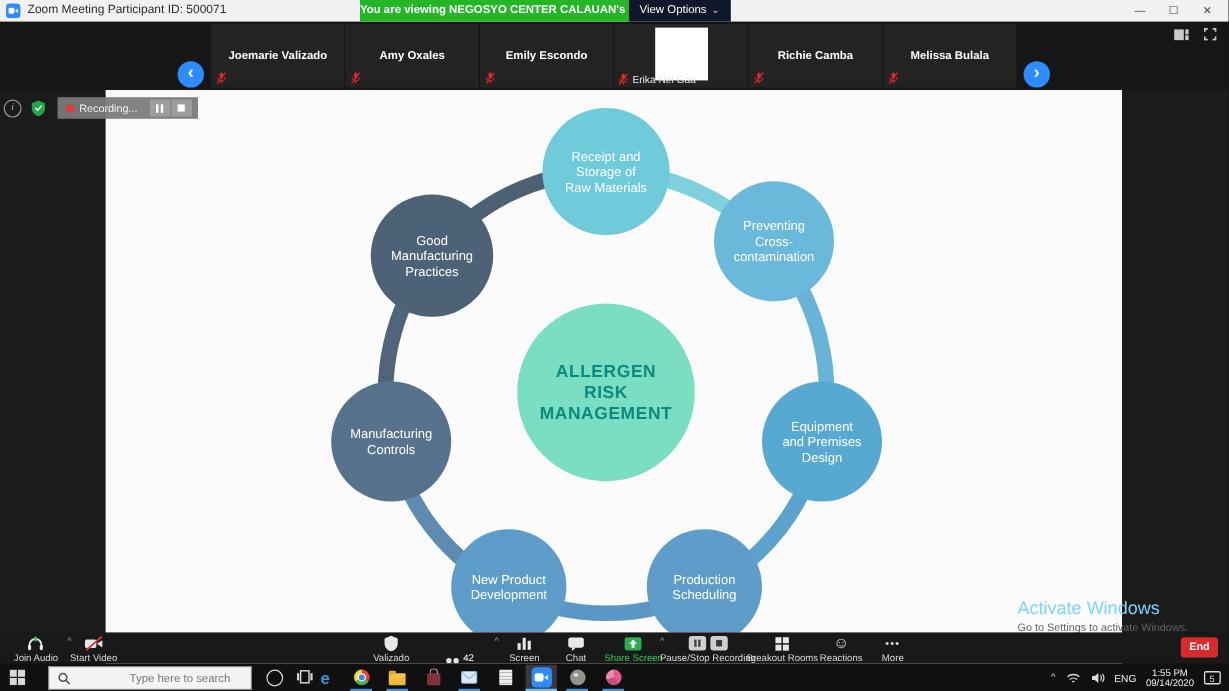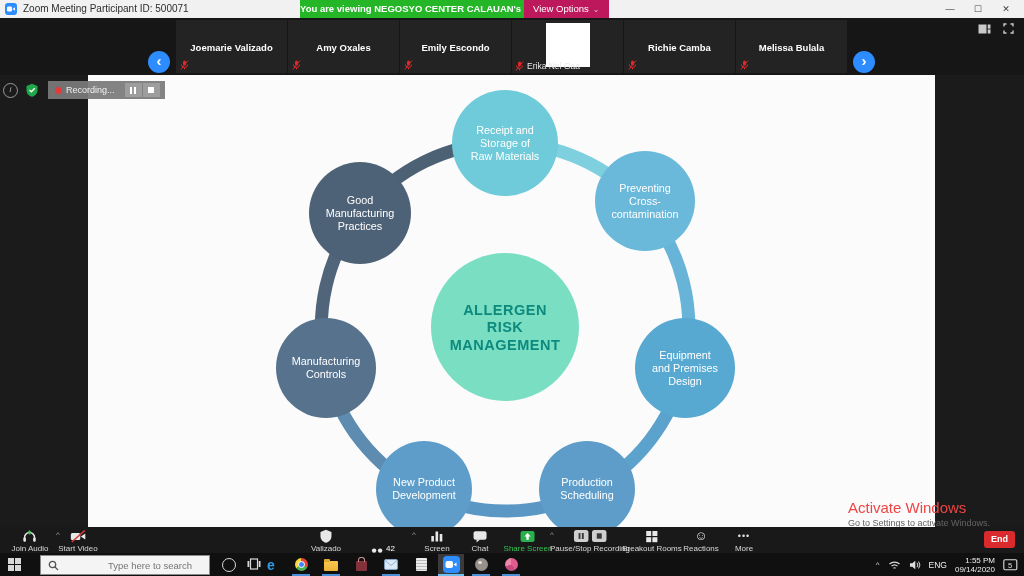--- a/index.html
+++ b/index.html
@@ -3,21 +3,21 @@
 <meta charset="utf-8">
 <style>
   html,body{margin:0;padding:0;background:#000;}
   #app{position:relative;width:1024px;height:576px;background:#1b1b1b;font-family:"Liberation Sans",sans-serif;overflow:hidden;}
 
   
   .titlebar{position:absolute;left:0;top:0;width:1024px;height:18px;background:#f1f1f1;z-index:30;}
   .zoom-logo{position:absolute;left:5px;top:3px;width:12px;height:12px;border-radius:3px;background:#2d8cff;display:flex;align-items:center;justify-content:center;}
   .app-title{position:absolute;left:23px;top:3px;font-size:10px;color:#2d2d2d;white-space:nowrap;}
   .banner{position:absolute;left:300px;top:0;width:224px;height:18px;background:#24b626;color:#fff;font-size:9.5px;font-weight:bold;line-height:18px;text-align:center;white-space:nowrap;overflow:hidden;}
-  .view-options{position:absolute;left:524px;top:0;height:18px;background:#be185d;color:#fff;font-size:9.5px;line-height:18px;padding:0 9px;white-space:nowrap;}
+  .view-options{position:absolute;left:524px;top:0;height:18px;background:#0f172a;color:#fff;font-size:9.5px;line-height:18px;padding:0 9px;white-space:nowrap;}
   .view-options .dd{font-size:8px;margin-left:4px;color:#ccc;}
   .win-controls{position:absolute;right:4px;top:0;height:18px;display:flex;}
   .win-btn{width:28px;text-align:center;font-size:9px;line-height:18px;color:#444;}
 
   
   .strip{position:absolute;left:0;top:18px;width:1024px;height:57px;background:#161616;z-index:20;}
   .tiles{position:absolute;left:176px;top:2px;height:53px;display:flex;gap:1px;}
   .tile{width:111px;height:53px;background:#232323;position:relative;}
   .tile-name{position:absolute;width:100%;top:50%;transform:translateY(-50%);text-align:center;color:#fff;font-size:9.5px;font-weight:bold;}
   .tile-mic{position:absolute;left:4px;bottom:3px;line-height:0;}
@@ -36,21 +36,21 @@
   .info-icon{width:13px;height:13px;border:1px solid #9a9a9a;border-radius:50%;color:#b5b5b5;font-size:8px;font-style:italic;text-align:center;line-height:12px;margin-right:7px;}
   .shield-wrap{margin-right:9px;line-height:0;}
   .rec-pill{display:flex;align-items:center;background:rgba(122,122,122,0.93);height:18px;padding:0 5px 0 7px;}
   .rec-dot{width:7px;height:7px;border-radius:50%;background:#e23b3b;margin-right:4px;}
   .rec-label{color:#f2f2f2;font-size:9px;margin-right:10px;}
   .rec-btn{width:17px;height:14px;background:#9d9d9d;display:flex;align-items:center;justify-content:center;gap:1.5px;}
   .rec-btn + .rec-btn{margin-left:1px;}
   .pause-bar{width:2px;height:7px;background:#fff;}
   .stop-sq{width:6px;height:6px;background:#fff;}
   .watermark{position:absolute;left:848px;top:424px;color:#909090;z-index:6;pointer-events:none;}
-  .wm1{font-size:15px;font-weight:300;color:#ef4444;white-space:nowrap;}
+  .wm1{font-size:15px;font-weight:300;color:#7dd3fc;white-space:nowrap;}
   .wm2{font-size:9px;color:#636363;white-space:nowrap;margin-top:2px;}
 
   
   .ztoolbar{position:absolute;left:0;top:527px;width:1024px;height:26px;background:#191919;z-index:30;}
   .tool{position:absolute;top:2px;transform:translateX(-50%);text-align:center;}
   .ticon{height:14px;display:flex;align-items:center;justify-content:center;line-height:0;}
   .tlabel{font-size:8px;margin-top:1px;color:#d8d8d8;white-space:nowrap;}
   .tlabel.green{color:#35c151;}
   .tcaret{position:absolute;top:3px;font-size:8px;color:#9e9e9e;}
   .badge42{font-size:8px;color:#fff;position:relative;top:-4px;margin-left:1px;}
@@ -77,21 +77,21 @@
   .store::before{content:"";position:absolute;top:-4px;left:2.2px;width:5px;height:4px;border:1.2px solid #c88e94;border-bottom:none;border-radius:3px 3px 0 0;}
   .notes{width:11px;height:13px;background:#ececec;border-radius:1px;background-image:repeating-linear-gradient(#ececec 0 2px,#b9b9b9 2px 3px);}
   .zoomapp{width:17px;height:17px;border-radius:4px;background:#2d8cff;display:flex;align-items:center;justify-content:center;}
   .gimp{width:13px;height:13px;border-radius:50%;background:#96908a;position:relative;}
   .gimp::before{content:"";position:absolute;left:3px;top:3px;width:4px;height:3px;border-radius:50%;background:#e6e2da;}
   .paint{width:13px;height:13px;border-radius:50%;background:conic-gradient(#e25b8f 0 40%,#c74b7f 40% 70%,#ef86ad 70% 100%);}
   .runline{position:absolute;top:21.4px;height:1.6px;background:#4a90d9;}
   .tray{position:absolute;right:0;top:0;height:23px;display:flex;align-items:center;gap:8px;padding-right:6px;}
   .tray-caret{font-size:8px;color:#ddd;}
   .tray-lang{font-size:8.5px;color:#eee;}
-  .tray-clock{font-size:8px;color:#eee;text-align:right;line-height:9px;white-space:nowrap;}
+  .tray-clock{font-size:8px;color:#eee;text-align:center;line-height:9px;white-space:nowrap;}
   .tray-icon{line-height:0;}
 
   svg{display:block;}
 </style>
 </head>
 <body>
 
 <div id="app">
 
   <div class="titlebar">

